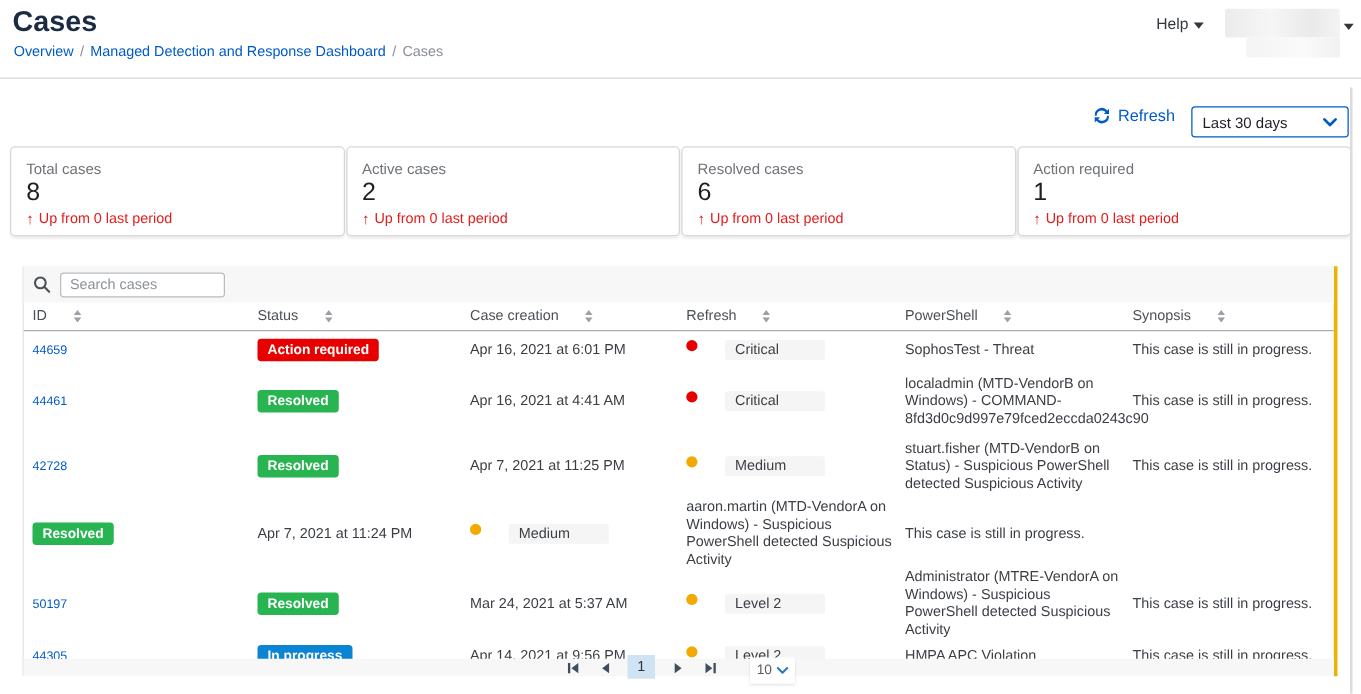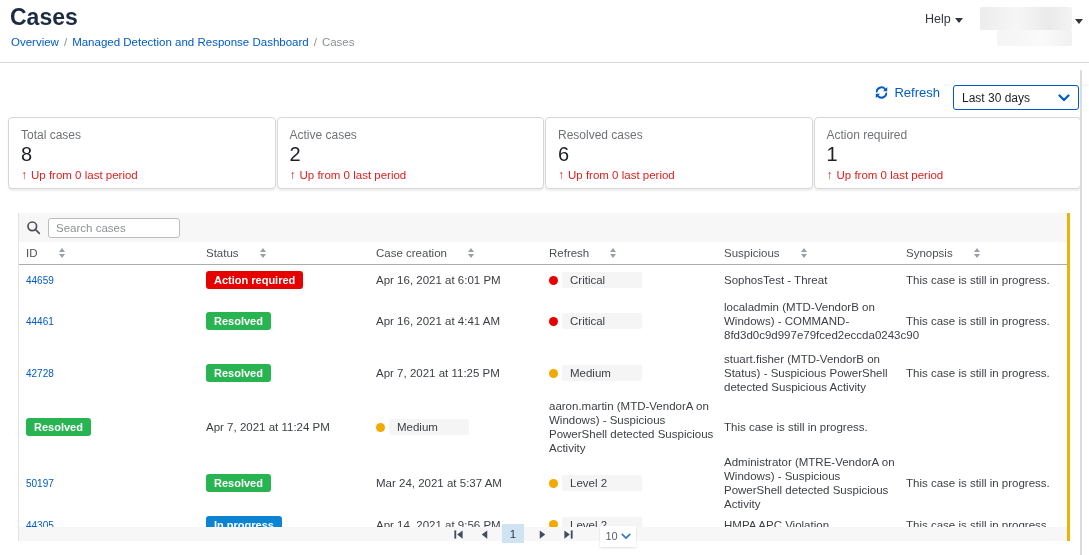--- a/index.html
+++ b/index.html
@@ -50,21 +50,21 @@
   .trow { display:grid; grid-template-columns:180px 170px 173px 175px 182px 1fr; padding-left:7px; align-items:center; }
   .thead { height:23px; border-bottom:1px solid #a9adb2; font-size:11.5px; color:#4c5055; }
   .th { display:flex; align-items:center; gap:21px; cursor:pointer; }
   .sort { display:inline-flex; flex-direction:column; gap:2px; }
   .tri-up { width:0; height:0; border-left:3.5px solid transparent; border-right:3.5px solid transparent; border-bottom:4px solid #9aa0a6; }
   .tri-dn { width:0; height:0; border-left:3.5px solid transparent; border-right:3.5px solid transparent; border-top:4px solid #9aa0a6; }
 
   .tbody .trow { font-size:11.5px; color:#3b3f45; }
   .id-link { color:#005bc8; font-size:10px; text-decoration:none; cursor:pointer; }
   .badge { display:inline-block; padding:3px 8px; border-radius:3px; color:#fff; font-size:11px; font-weight:bold; }
-  .sev { display:flex; align-items:center; gap:4px; }
+  .sev { display:flex; gap:22px; }
   .dot { width:9px; height:9px; border-radius:50%; flex:none; }
   .sev-label { background:#f5f5f5; border-radius:2px; padding:2px 8px; min-width:80px; }
   .desc { line-height:1.22; padding-right:10px; }
 
   
   .pagination { position:absolute; left:0; right:0; bottom:0; height:14px; background:#f7f7f7;
                 display:flex; justify-content:center; }
   .pag-inner { display:flex; align-items:center; gap:10px; margin-top:-3px; }
   .pag-btn { width:16px; height:16px; display:flex; align-items:center; justify-content:center; cursor:pointer; margin-top:4px; }
   .page-num { width:22px; height:19px; background:#cfe3f3; color:#33373d; font-size:11.5px;
@@ -176,21 +176,21 @@
         </span>
       </div>
     <div class="th">
         <span>Refresh</span>
         <span class="sort">
           <span class="tri-up"></span>
           <span class="tri-dn"></span>
         </span>
       </div>
     <div class="th">
-        <span>Suspicious</span>
+        <span>PowerShell</span>
         <span class="sort">
           <span class="tri-up"></span>
           <span class="tri-dn"></span>
         </span>
       </div>
     <div class="th">
         <span>Synopsis</span>
         <span class="sort">
           <span class="tri-up"></span>
           <span class="tri-dn"></span>

